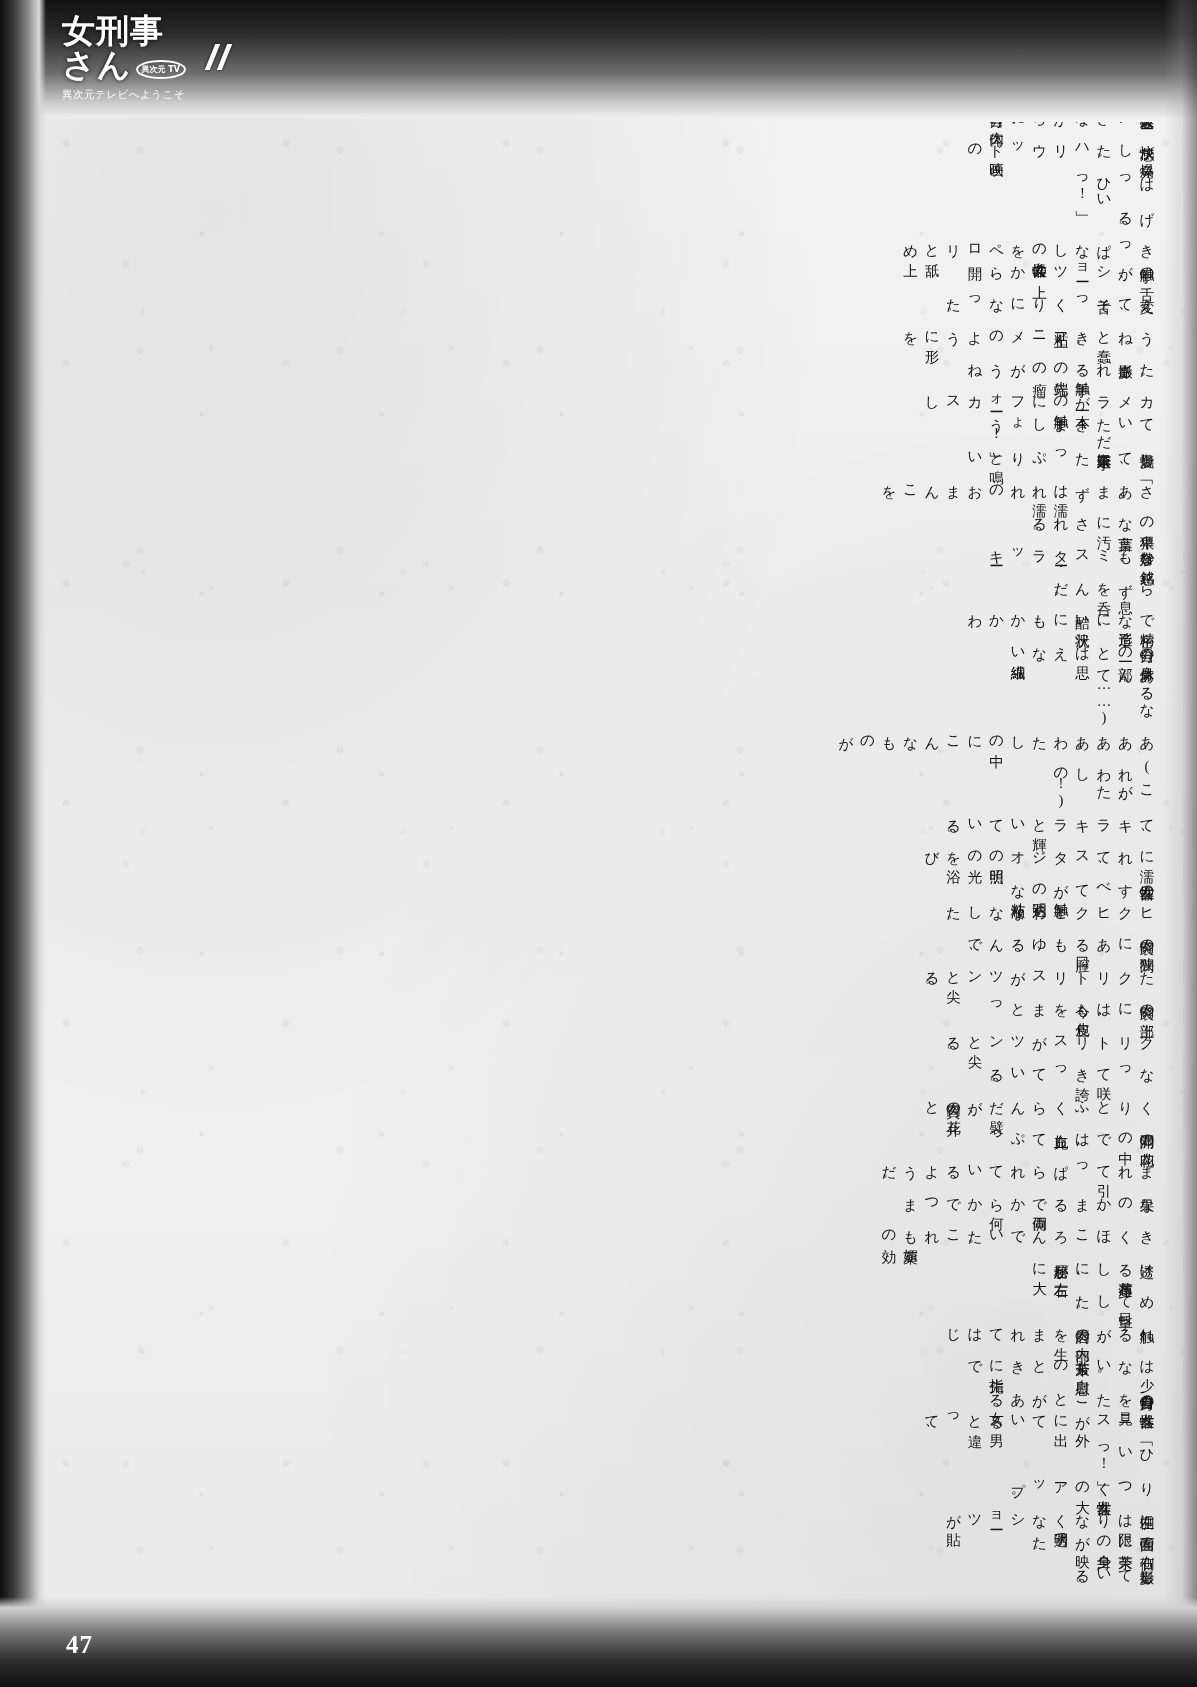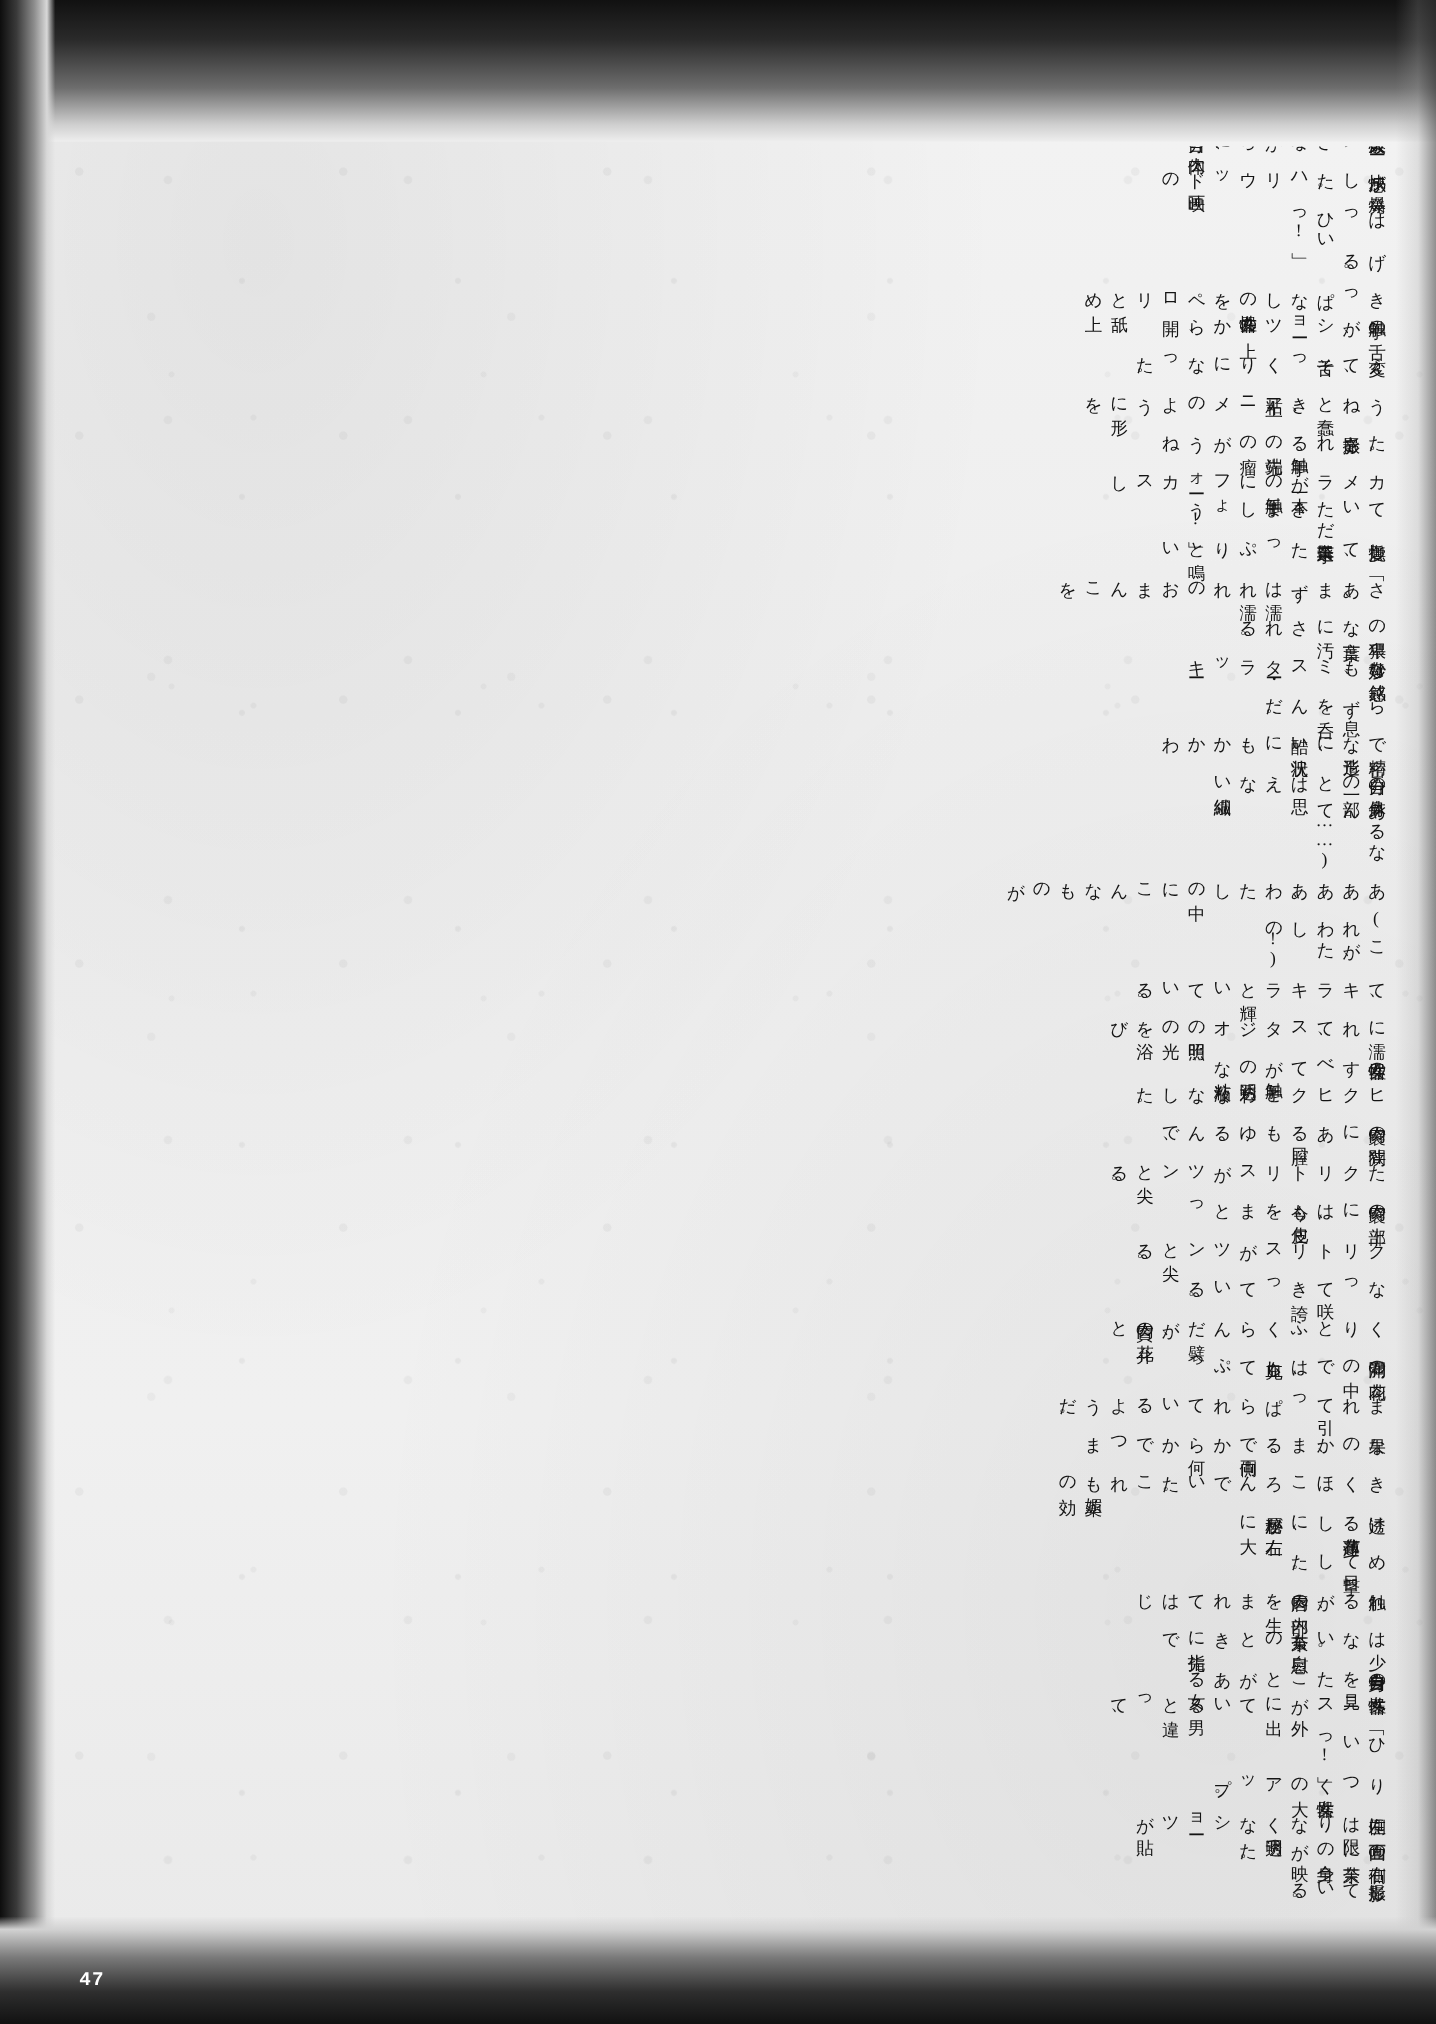--- a/index.html
+++ b/index.html
@@ -155,36 +155,49 @@
   
   .body-text {
     flex-direction: row-reverse;
   }
 
   .page-number {
     position: absolute;
     left: 66px;
     bottom: 28px;
     color: #ffffff;
-    font-family: Liberation Mono, monospace;
-    font-size: 16px;
+    font-family: Liberation Serif, serif;
+    font-size: 25px;
     font-weight: bold;
     letter-spacing: 1px;
   }
 </style>
 </head>
 <body>
 
 <div class="page">
   <div class="texture"></div>
   <div class="top-band"></div>
   <div class="left-edge"></div>
   <div class="right-edge"></div>
   <div class="bottom-band"></div>
 
+  <div class="logo">
+    <div class="logo-main">女刑事</div>
+    <div class="logo-row2">
+      <span class="logo-main">さん</span>
+      <span class="logo-badge">異次元
+TV</span>
+    </div>
+    <div class="logo-sub">異次元テレビへようこそ</div>
+    <div class="logo-slash">
+        <span></span>
+        <span></span>
+      </div>
+  </div>
 
   <div class="body-text" id="body-text">
       <div class="col">撮影している。</div>
       <div class="col">画面の右側に茉奈の全身が映った。</div>
       <div class="col">左側には限りなく透明なショーツが貼</div>
       <div class="col">りつく女性器の大アップ。</div>
       <div class="col">「ひいっ!」</div>
       <div class="col">ペニスが外に出ている男と違って、</div>
       <div class="col">自分自身の女性器を見たことがある女</div>
       <div class="col">は少ない。茉奈も自慰のときに指先で</div>

